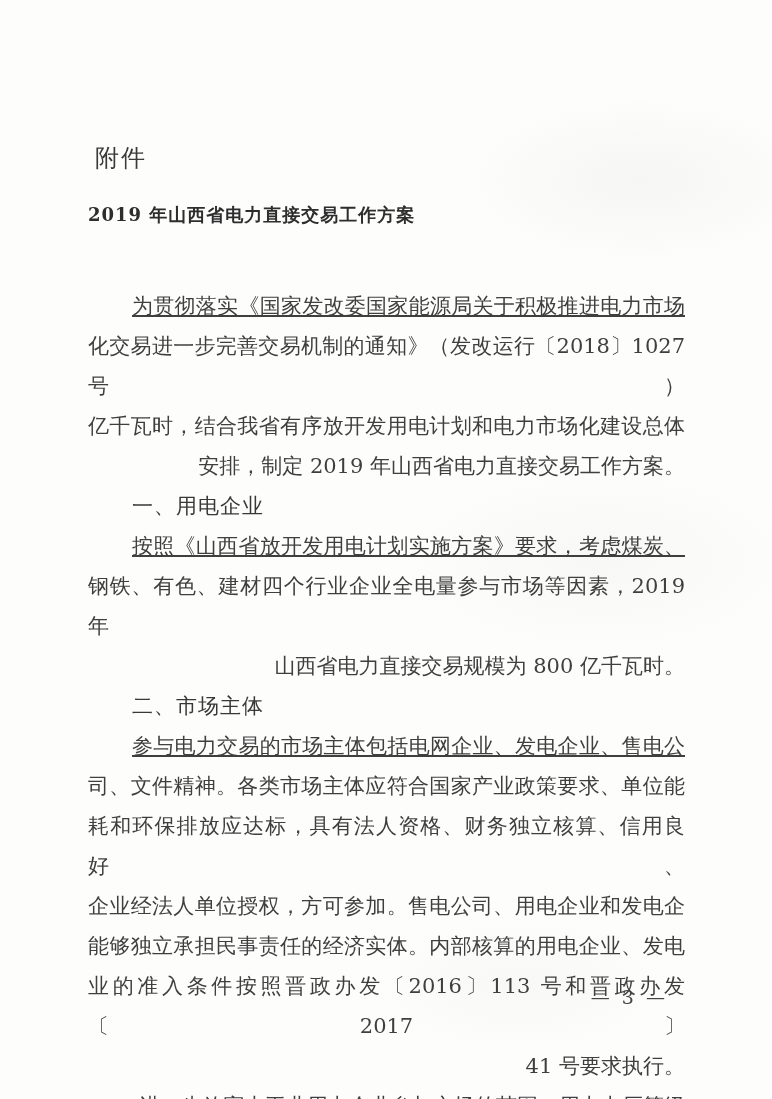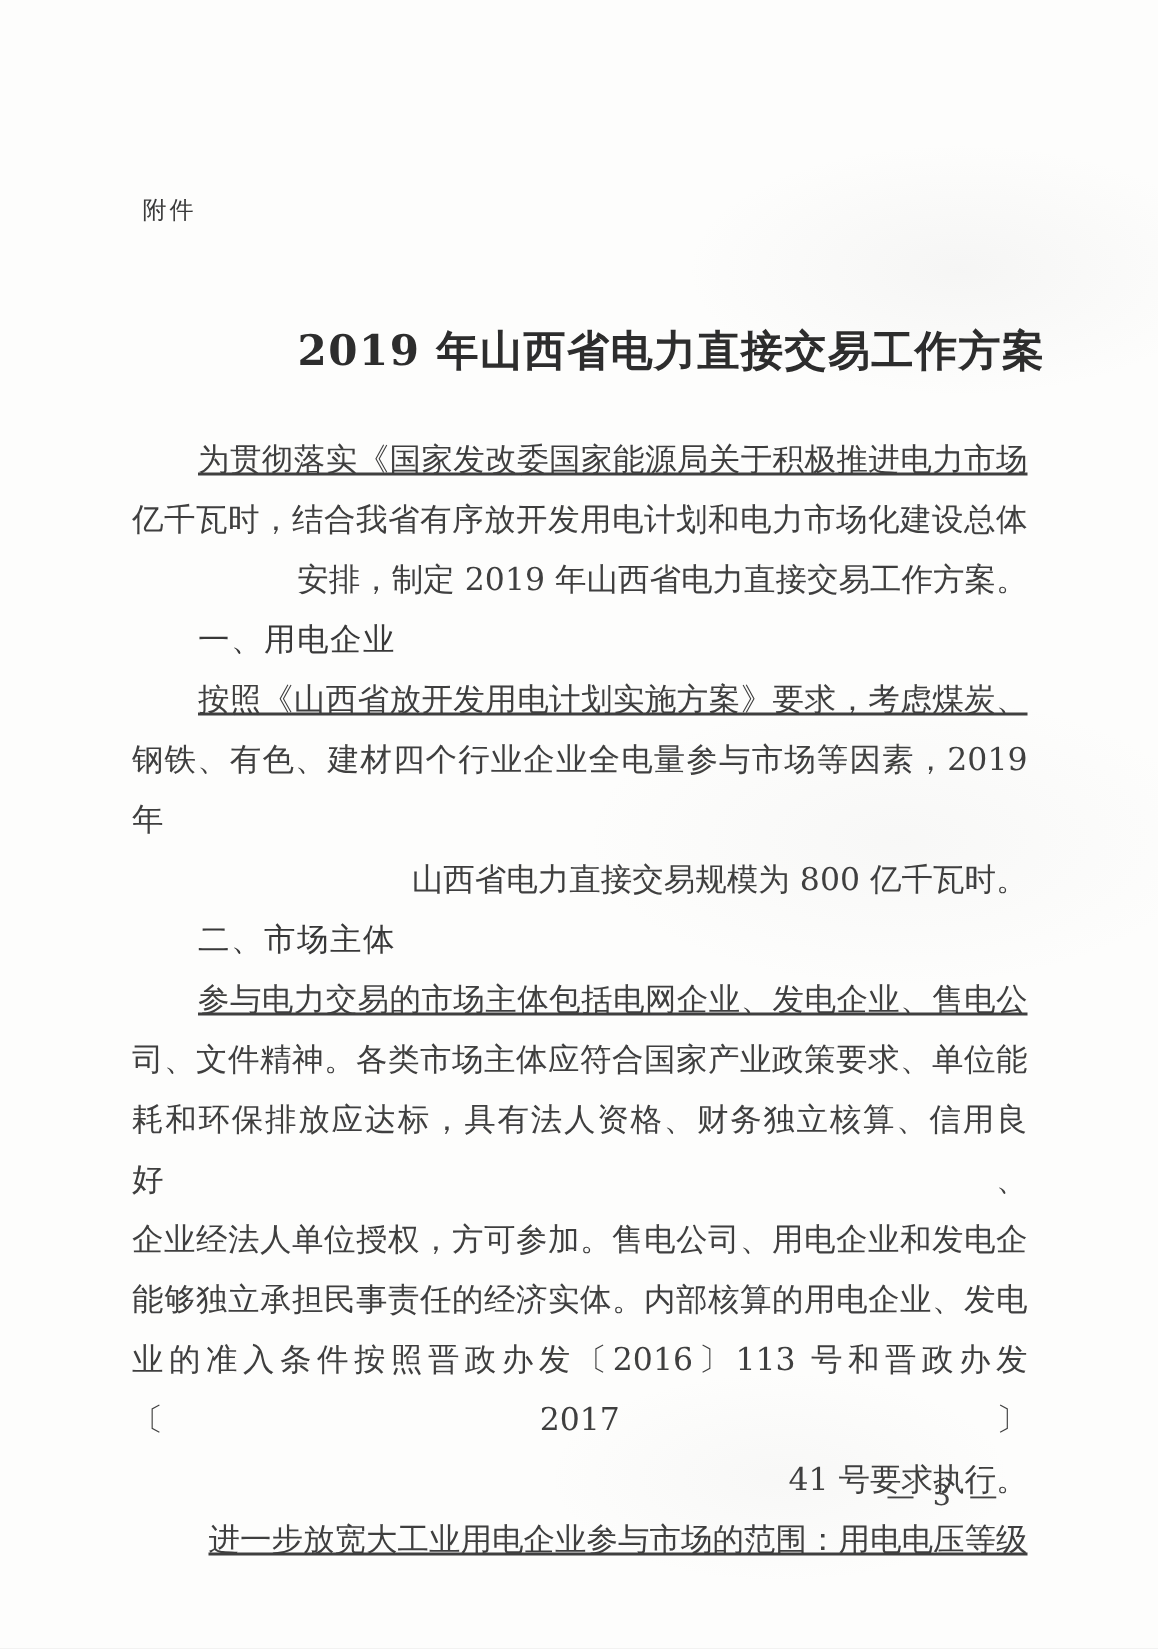--- a/index.html
+++ b/index.html
@@ -17,34 +17,34 @@
       radial-gradient(ellipse 300px 140px at 600px 560px, rgba(185,185,185,0.08), rgba(0,0,0,0) 70%),
       radial-gradient(ellipse 220px 100px at 520px 985px, rgba(185,185,185,0.08), rgba(0,0,0,0) 70%),
       #fdfdfc;
     overflow: hidden;
     font-family: "DejaVu Serif", "Liberation Serif", serif;
     color: #3f3f3f;
   }
   .attachment-label {
     position: absolute;
     left: 95px;
-    top: 130px;
-    font-size: 16px;
+    top: 142px;
+    font-size: 24px;
     color: #3a3a3a;
     font-family: "DejaVu Sans", "Liberation Sans", sans-serif;
     letter-spacing: 2px;
   }
   .doc-title {
     position: absolute;
     left: 88px;
     top: 203px;
     width: 597px;
-    margin: 12px;
-    text-align: right;
-    font-size: 28px;
+    margin: 0;
+    text-align: left;
+    font-size: 18px;
     font-weight: bold;
     letter-spacing: 1px;
     color: #2d2d2d;
     font-family: "DejaVu Serif", "Liberation Serif", serif;
   }
   .doc-body {
     position: absolute;
     left: 88px;
     top: 286px;
     width: 597px;
@@ -81,20 +81,21 @@
 <body>
 
 <div class="page">
   <div class="attachment-label">附件</div>
 
   <h1 class="doc-title">2019 年山西省电力直接交易工作方案</h1>
 
   <div class="doc-body">
       <div class="paragraph">
         <div class="line indent fill">为贯彻落实《国家发改委国家能源局关于积极推进电力市场</div>
+        <div class="line fill">化交易进一步完善交易机制的通知》（发改运行〔2018〕1027 号）</div>
         <div class="line fill">亿千瓦时，结合我省有序放开发用电计划和电力市场化建设总体</div>
         <div class="line">安排，制定 2019 年山西省电力直接交易工作方案。</div>
       </div>
       <div class="heading">一、用电企业</div>
       <div class="paragraph">
         <div class="line indent fill">按照《山西省放开发用电计划实施方案》要求，考虑煤炭、</div>
         <div class="line fill">钢铁、有色、建材四个行业企业全电量参与市场等因素，2019 年</div>
         <div class="line">山西省电力直接交易规模为 800 亿千瓦时。</div>
       </div>
       <div class="heading">二、市场主体</div>

